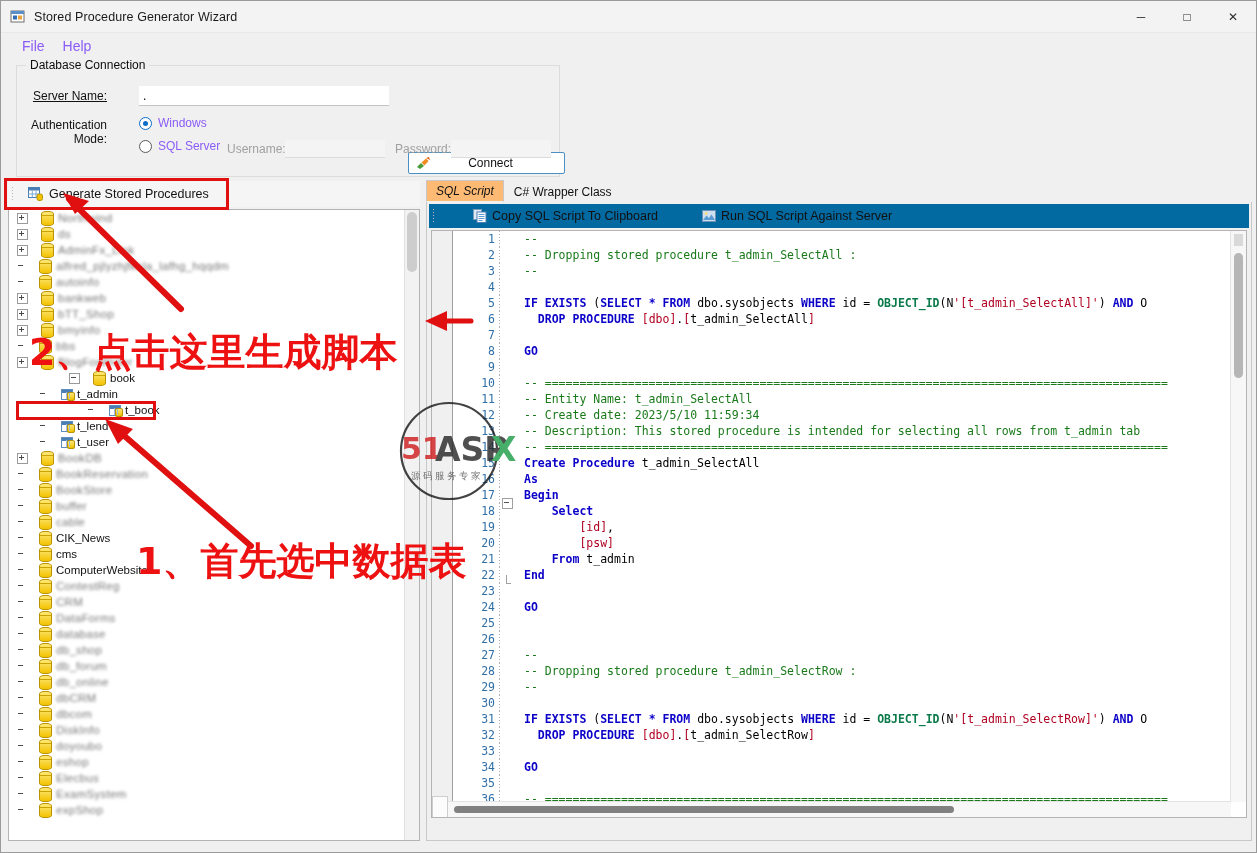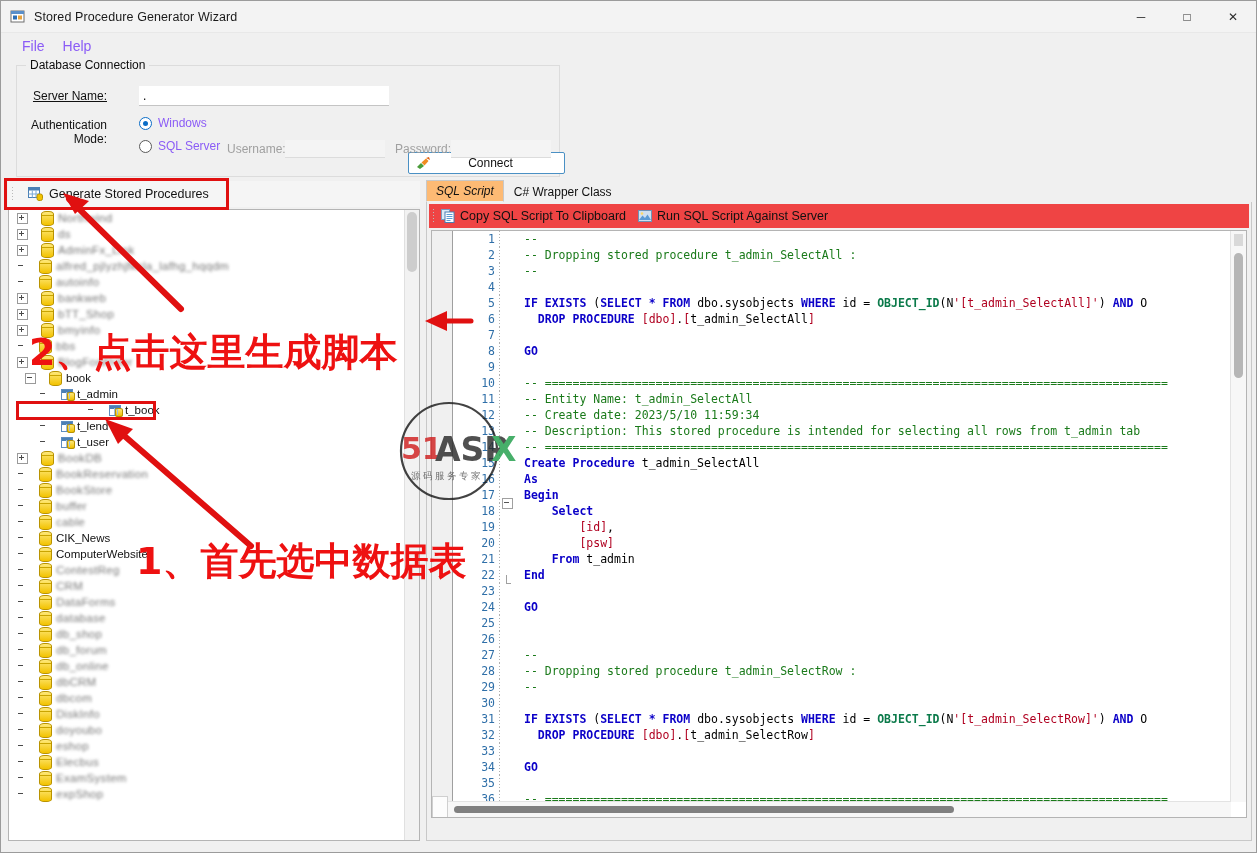--- a/index.html
+++ b/index.html
@@ -257,21 +257,21 @@
   }
   .tabpage {
     position:absolute; left:0; top:21px; right:0; bottom:0;
     background:#f0f0f0;
     border:1px solid #c8c8c8;
     border-top:none;
     box-sizing:border-box;
   }
   .sql-toolbar {
     height: 24px; display:flex; align-items:center;
-    background:#ef4444; margin:2px 2px 0 2px;
+    background:#0369a1; margin:2px 2px 0 2px;gap:32px;
   }
   .tb-item {
     display:flex; align-items:center; gap:5px;
     font-size:12.5px; color:#111; padding:2px 6px;
   }
 
   
   .editor {
     position:absolute; left:4px; top:28px; right:4px; bottom:22px;
     background:#ffffff;
@@ -521,21 +521,21 @@
           <span class="dots"></span>
           <span class="db-icon"></span>
           <span class="blurred">bbs</span>
         </div>
         <div class="tnode" style="padding-left: 8px;">
           <span class="expander plus"></span>
           <span class="dots"></span>
           <span class="db-icon"></span>
           <span class="blurred">BlogForWriter</span>
         </div>
-        <div class="tnode" style="padding-left: 16px;">
+        <div class="tnode" style="padding-left: 16px; margin-left: 44px;">
           <span class="expander minus"></span>
           <span class="dots"></span>
           <span class="db-icon"></span>
           <span>book</span>
         </div>
         <div class="tnode selrow" style="padding-left: 30px;">
           <span class="expander none"></span>
           <span class="dots"></span>
           <span class="tbl-icon">
             <span class="key"></span>
@@ -594,20 +594,26 @@
           <span class="expander none"></span>
           <span class="dots"></span>
           <span class="db-icon"></span>
           <span class="blurred">cable</span>
         </div>
         <div class="tnode" style="padding-left: 8px;">
           <span class="expander none"></span>
           <span class="dots"></span>
           <span class="db-icon"></span>
           <span>CIK_News</span>
+        </div>
+        <div class="tnode" style="padding-left: 8px;">
+          <span class="expander none"></span>
+          <span class="dots"></span>
+          <span class="db-icon"></span>
+          <span>cms</span>
         </div>
         <div class="tnode" style="padding-left: 8px;">
           <span class="expander none"></span>
           <span class="dots"></span>
           <span class="db-icon"></span>
           <span>ComputerWebsite</span>
         </div>
         <div class="tnode" style="padding-left: 8px;">
           <span class="expander none"></span>
           <span class="dots"></span>

